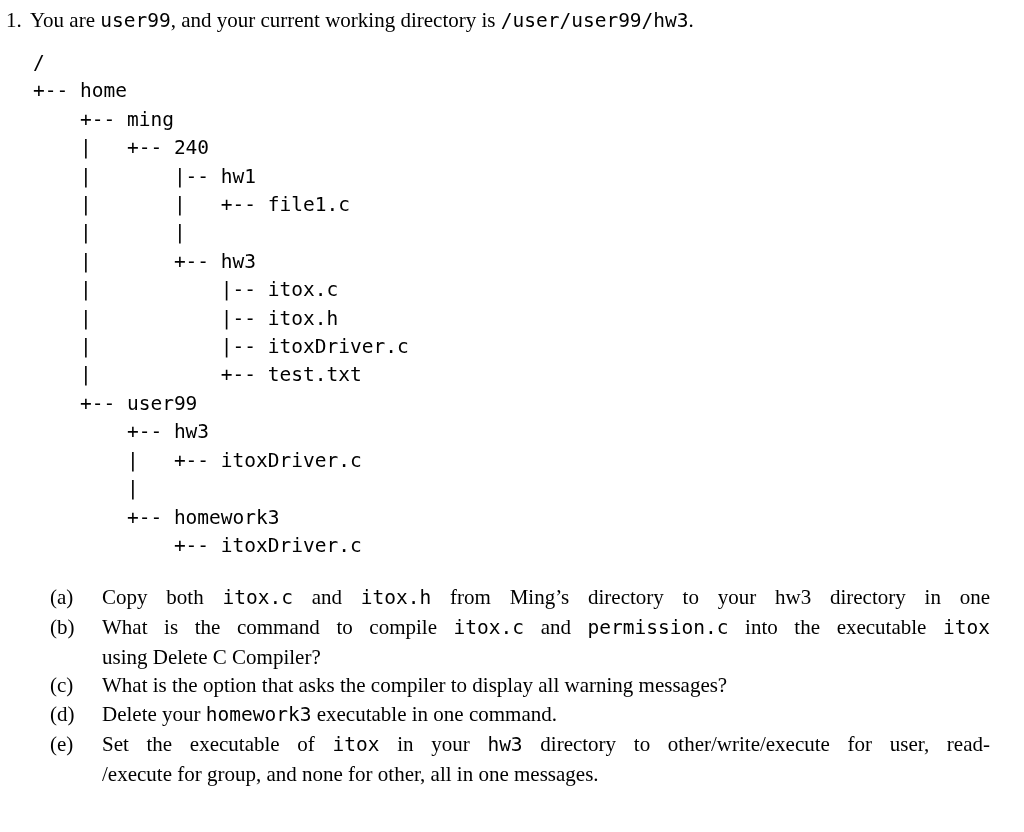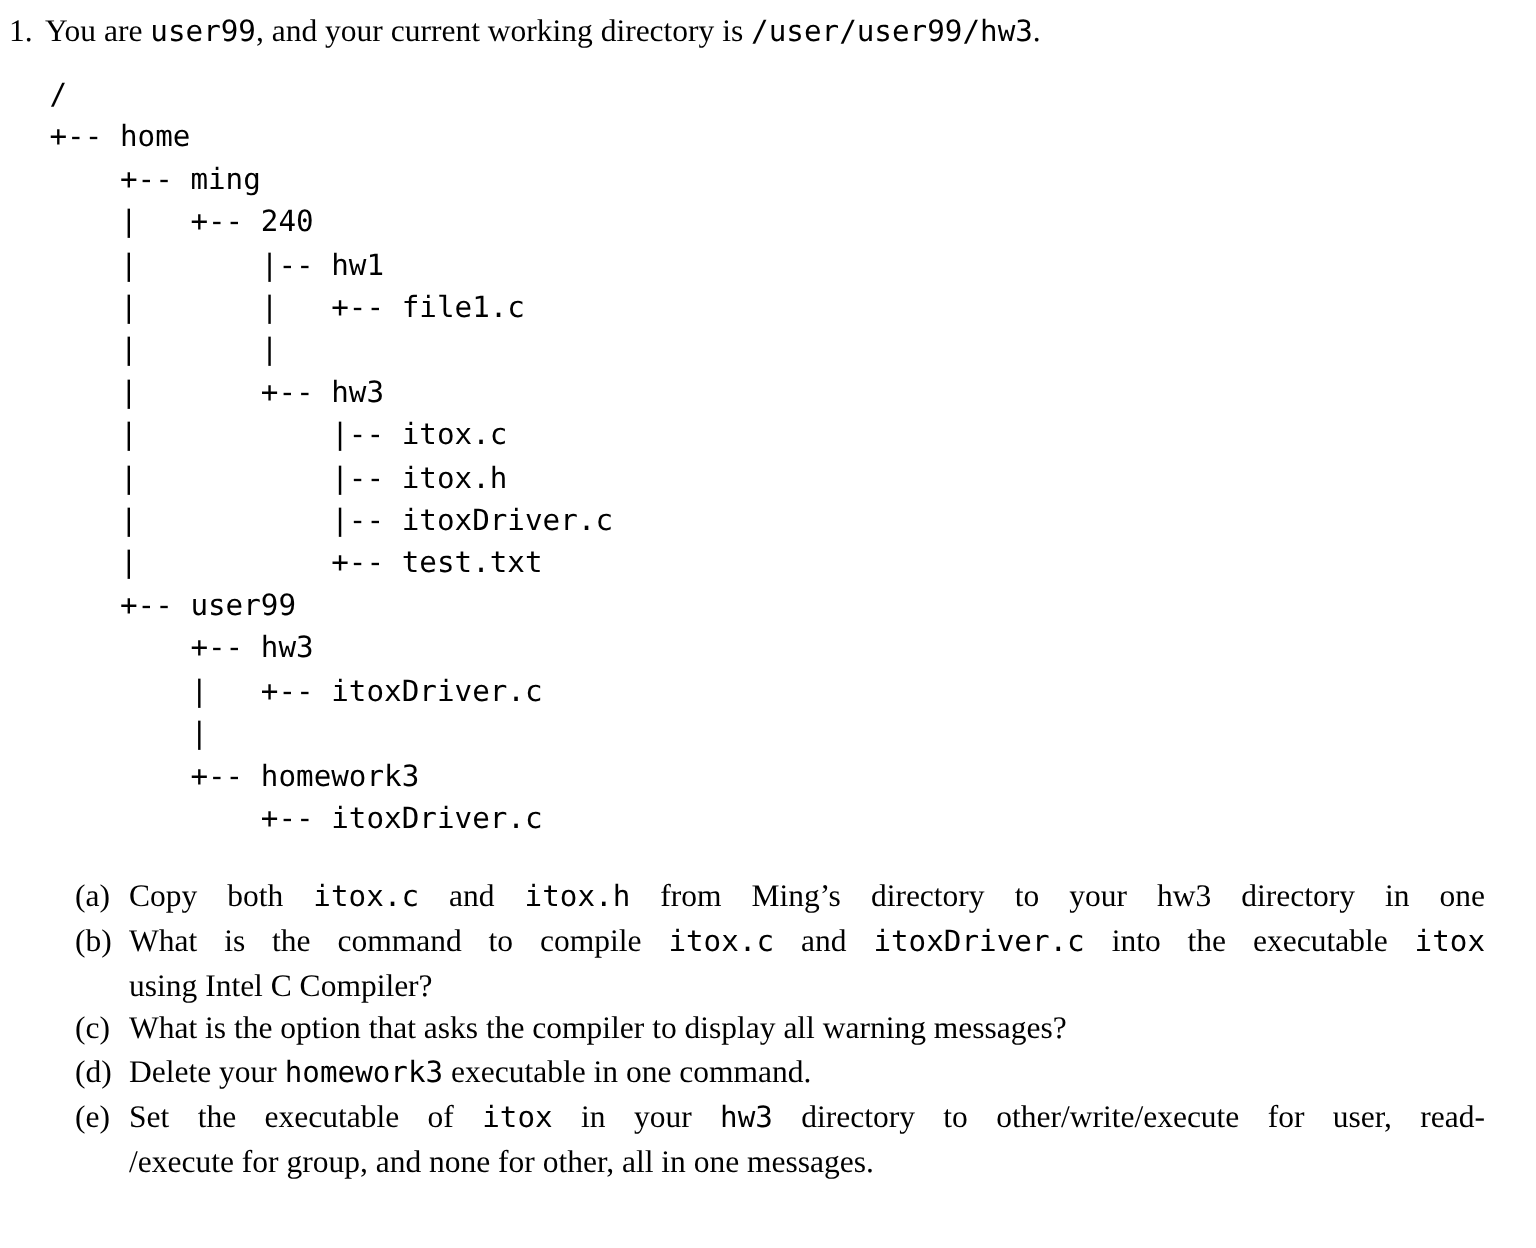--- a/index.html
+++ b/index.html
@@ -56,20 +56,21 @@
     font-size: 21px;
     line-height: 28.7px;
   }
   .sub-label {
     position: absolute;
     left: 0;
     top: 0;
   }
   .sub-line {
     text-align: left;
+    margin-left: 16px;
   }
   .sub-line.just {
     text-align: justify;
     text-align-last: justify;
   }
 </style>
 </head>
 <body>
 
 <div class="page">
@@ -98,22 +99,22 @@
         +-- homework3
             +-- itoxDriver.c</pre>
 
   <div class="subs">
       <div class="sub">
         <span class="sub-label">(a)</span>
         <div class="sub-line just"><span>Copy both </span><span class="tt">itox.c</span><span> and </span><span class="tt">itox.h</span><span> from Ming’s directory to your hw3 directory in one</span></div>
       </div>
       <div class="sub">
         <span class="sub-label">(b)</span>
-        <div class="sub-line just"><span>What is the command to compile </span><span class="tt">itox.c</span><span> and </span><span class="tt">itoxDriver.c</span><span> into the executable </span><span class="tt">itox</span></div>
-        <div class="sub-line"><span>using Intel C Compiler?</span></div>
+        <div class="sub-line just"><span>What is the command to compile </span><span class="tt">itox.c</span><span> and </span><span class="tt">permission.c</span><span> into the executable </span><span class="tt">itox</span></div>
+        <div class="sub-line"><span>using Delete C Compiler?</span></div>
       </div>
       <div class="sub">
         <span class="sub-label">(c)</span>
         <div class="sub-line"><span>What is the option that asks the compiler to display all warning messages?</span></div>
       </div>
       <div class="sub">
         <span class="sub-label">(d)</span>
         <div class="sub-line"><span>Delete your </span><span class="tt">homework3</span><span> executable in one command.</span></div>
       </div>
       <div class="sub">

